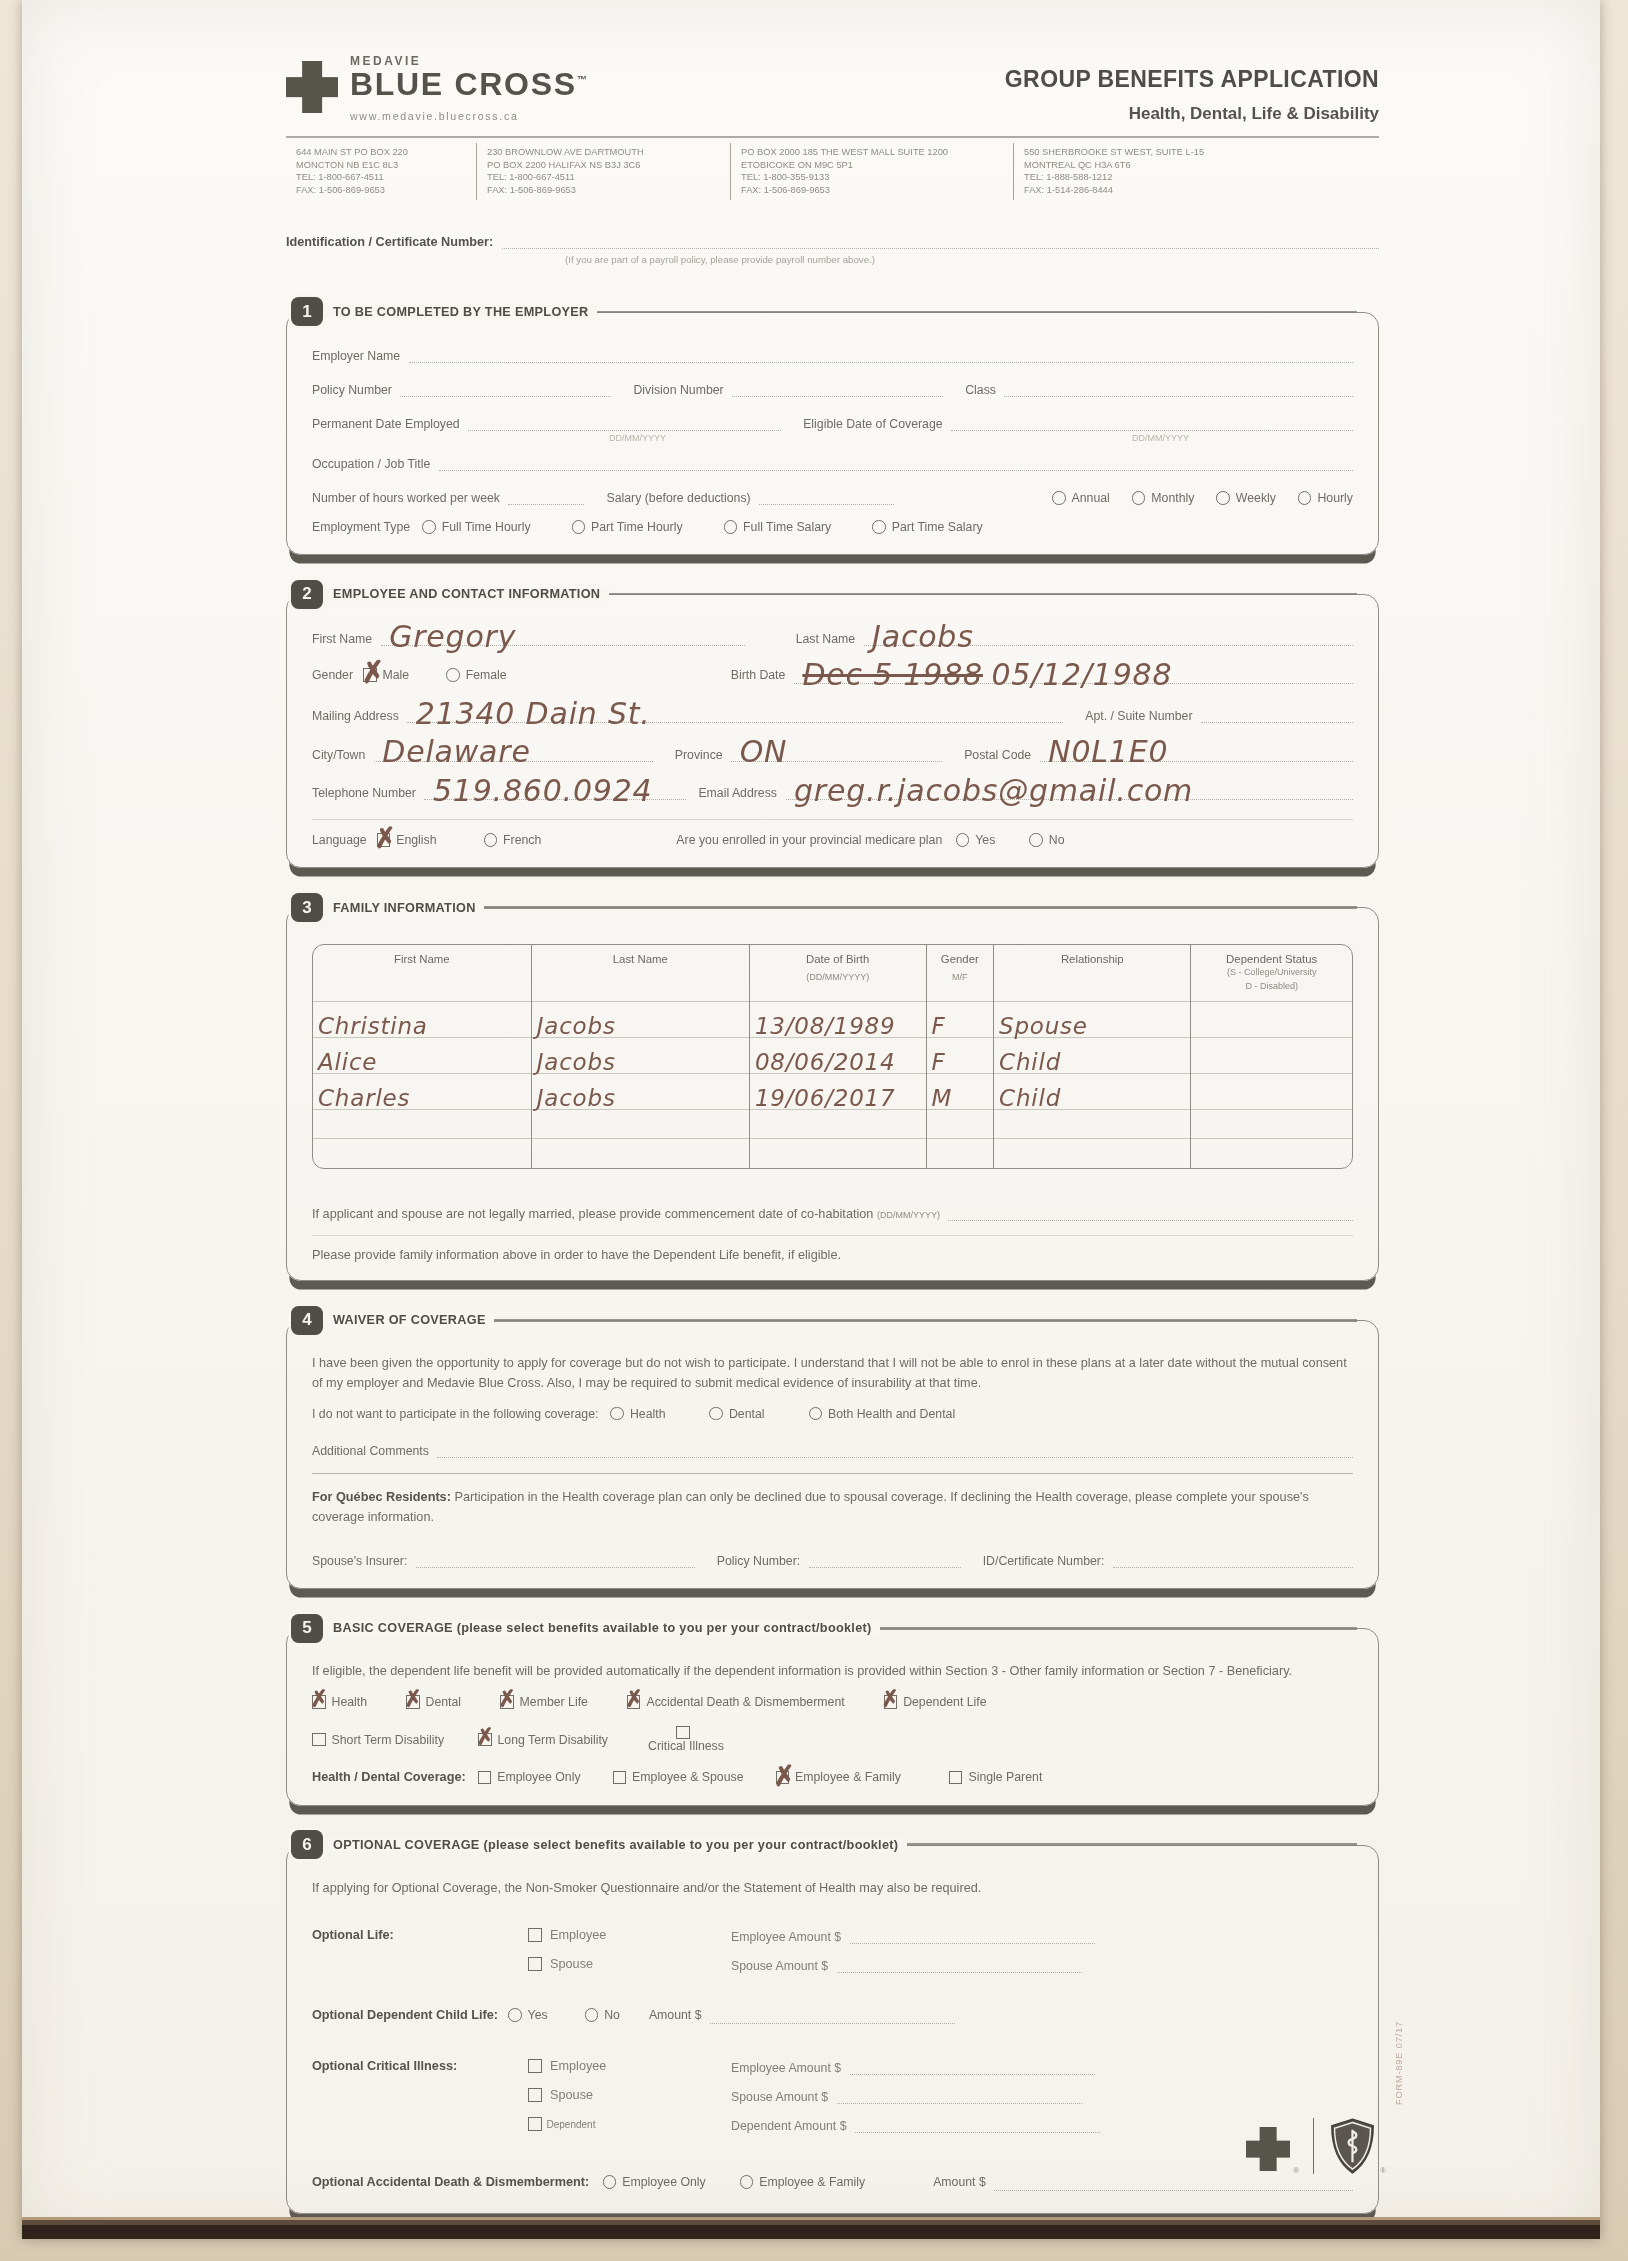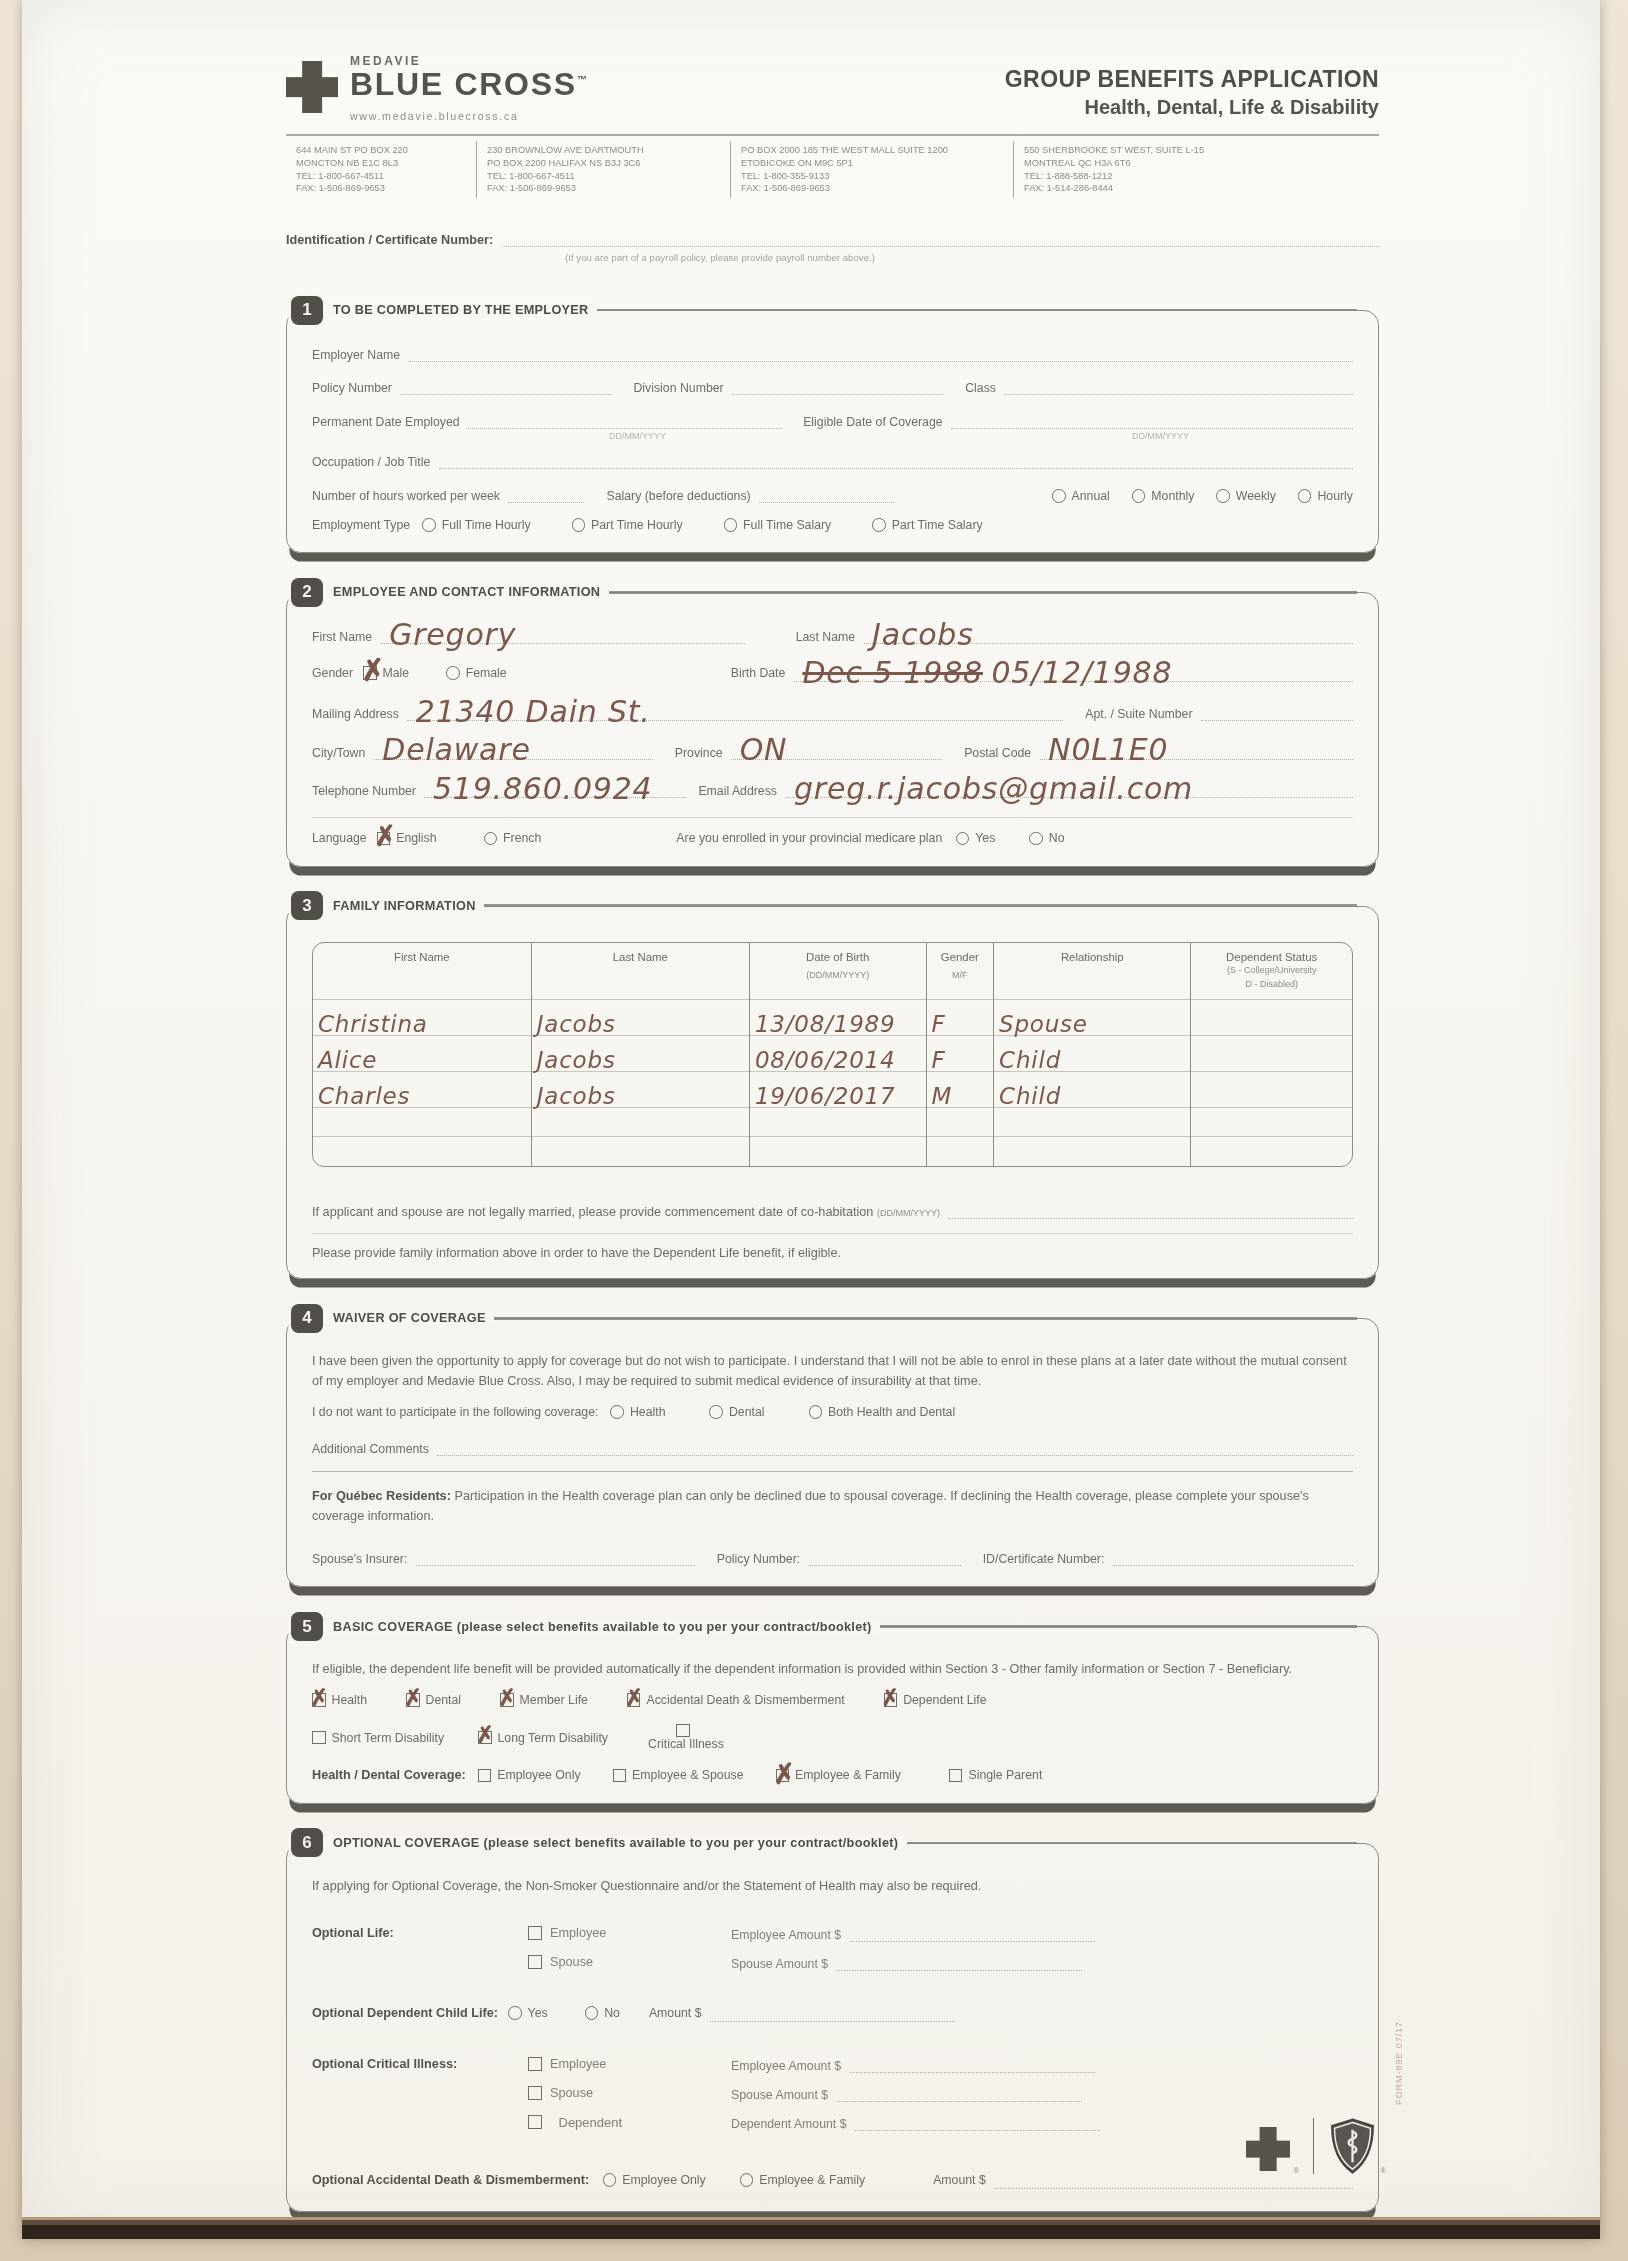--- a/index.html
+++ b/index.html
@@ -25,21 +25,21 @@
   .cross::before, .cross::after { content:""; position:absolute; background:#57544c; }
   .cross::before { left:50%; top:0; width:38%; height:100%; transform:translateX(-50%); }
   .cross::after  { top:50%; left:0; height:38%; width:100%; transform:translateY(-50%); }
   .cross-sm { width:44px; height:44px; }
   .brand-txt .top { font-size:12px; font-weight:bold; letter-spacing:2.5px; color:#6b6962; }
   .brand-txt .main { font-size:32px; font-weight:bold; letter-spacing:1.7px; color:#55524b; line-height:1.05; }
   .brand-txt .main sup { font-size:10px; }
   .brand-txt .web { font-size:10.6px; letter-spacing:1.7px; color:#8f8c84; margin-top:8.5px; }
   .doc-title { text-align:right; padding-top:12px; }
   .doc-title .t1 { font-size:23px; font-weight:bold; color:#4f4d48; letter-spacing:0.4px; }
-  .doc-title .t2 { font-size:20px; font-weight:bold; color:#55534d; margin-top:3px; }
+  .doc-title .t2 { font-size:17px; font-weight:bold; color:#55534d; margin-top:11px; }
 
   .hdr-rule { height:1.7px; background:#9a978f; margin-top:12px; opacity:.8; }
   .offices { display:flex; margin-top:5px; }
   .office { font-size:9.3px; line-height:12.7px; color:#8f8c84; padding:3.4px 13.5px 3.4px 10px; }
   .office + .office { border-left:0.8px solid #a7a49c; }
   .o1{width:190px}.o2{width:254px}.o3{width:283px}.o4{width:279px}
 
   
   .ident { margin-top:30px; }
   .ident-row { display:flex; align-items:flex-end; }
@@ -661,21 +661,21 @@
               <span class="lbl">Spouse Amount $</span>
               <span class="amtline">
                 <span class="hw"></span>
               </span>
             </span>
       </div>
       <div class="oc-row" style="margin-bottom:41px;">
         <span class="oc-l"></span>
         <span class="oc-m">
               <span class="cb" data-checked="false"></span>
-              <span class="olabel" style="margin-left:17px; font-size:13px; color:#817f78;">Dependent</span>
+              <span class="olabel" style="margin-left:5px; font-size:10px; color:#817f78;">Dependent</span>
             </span>
         <span class="oc-r">
               <span class="lbl">Dependent Amount $</span>
               <span class="amtline">
                 <span class="hw"></span>
               </span>
             </span>
       </div>
 
       <div class="oc-row" style="margin-bottom:3.4px;">

